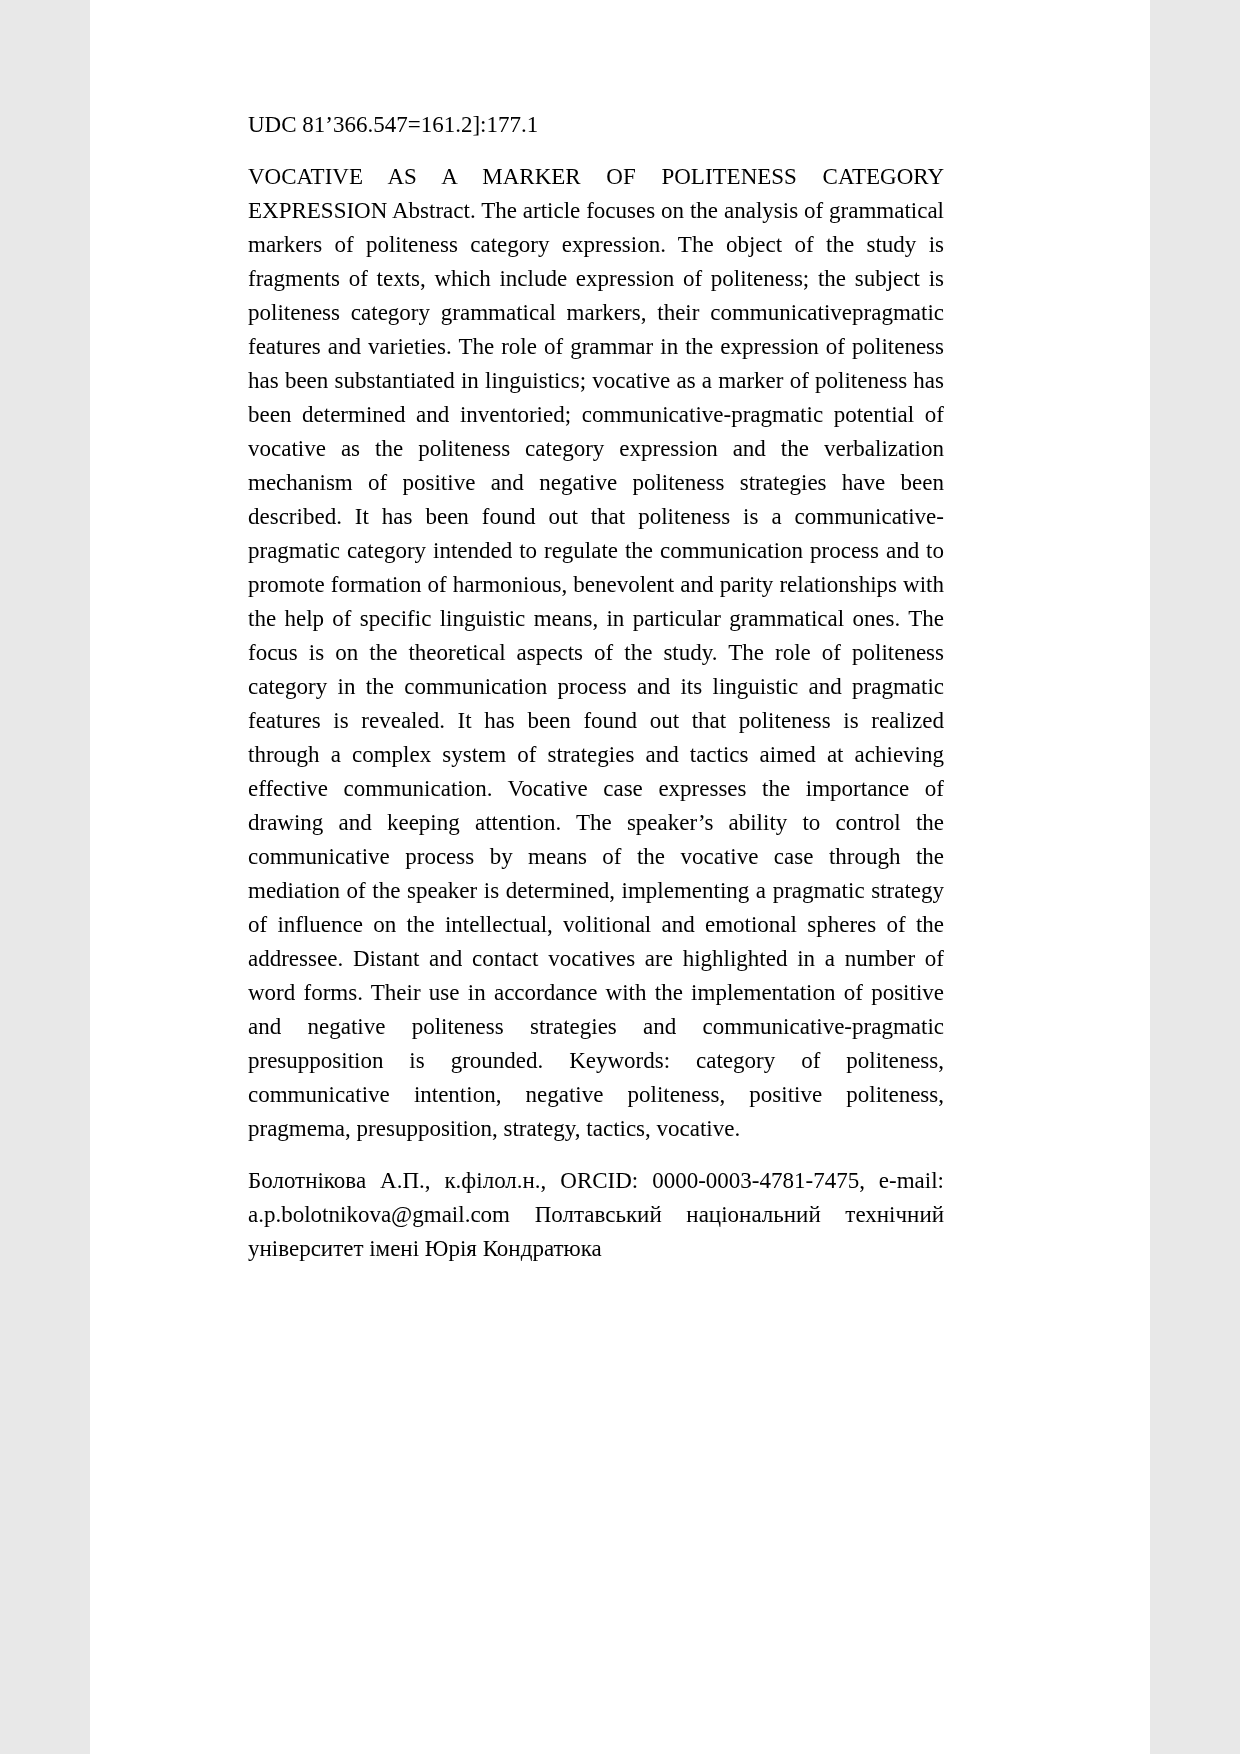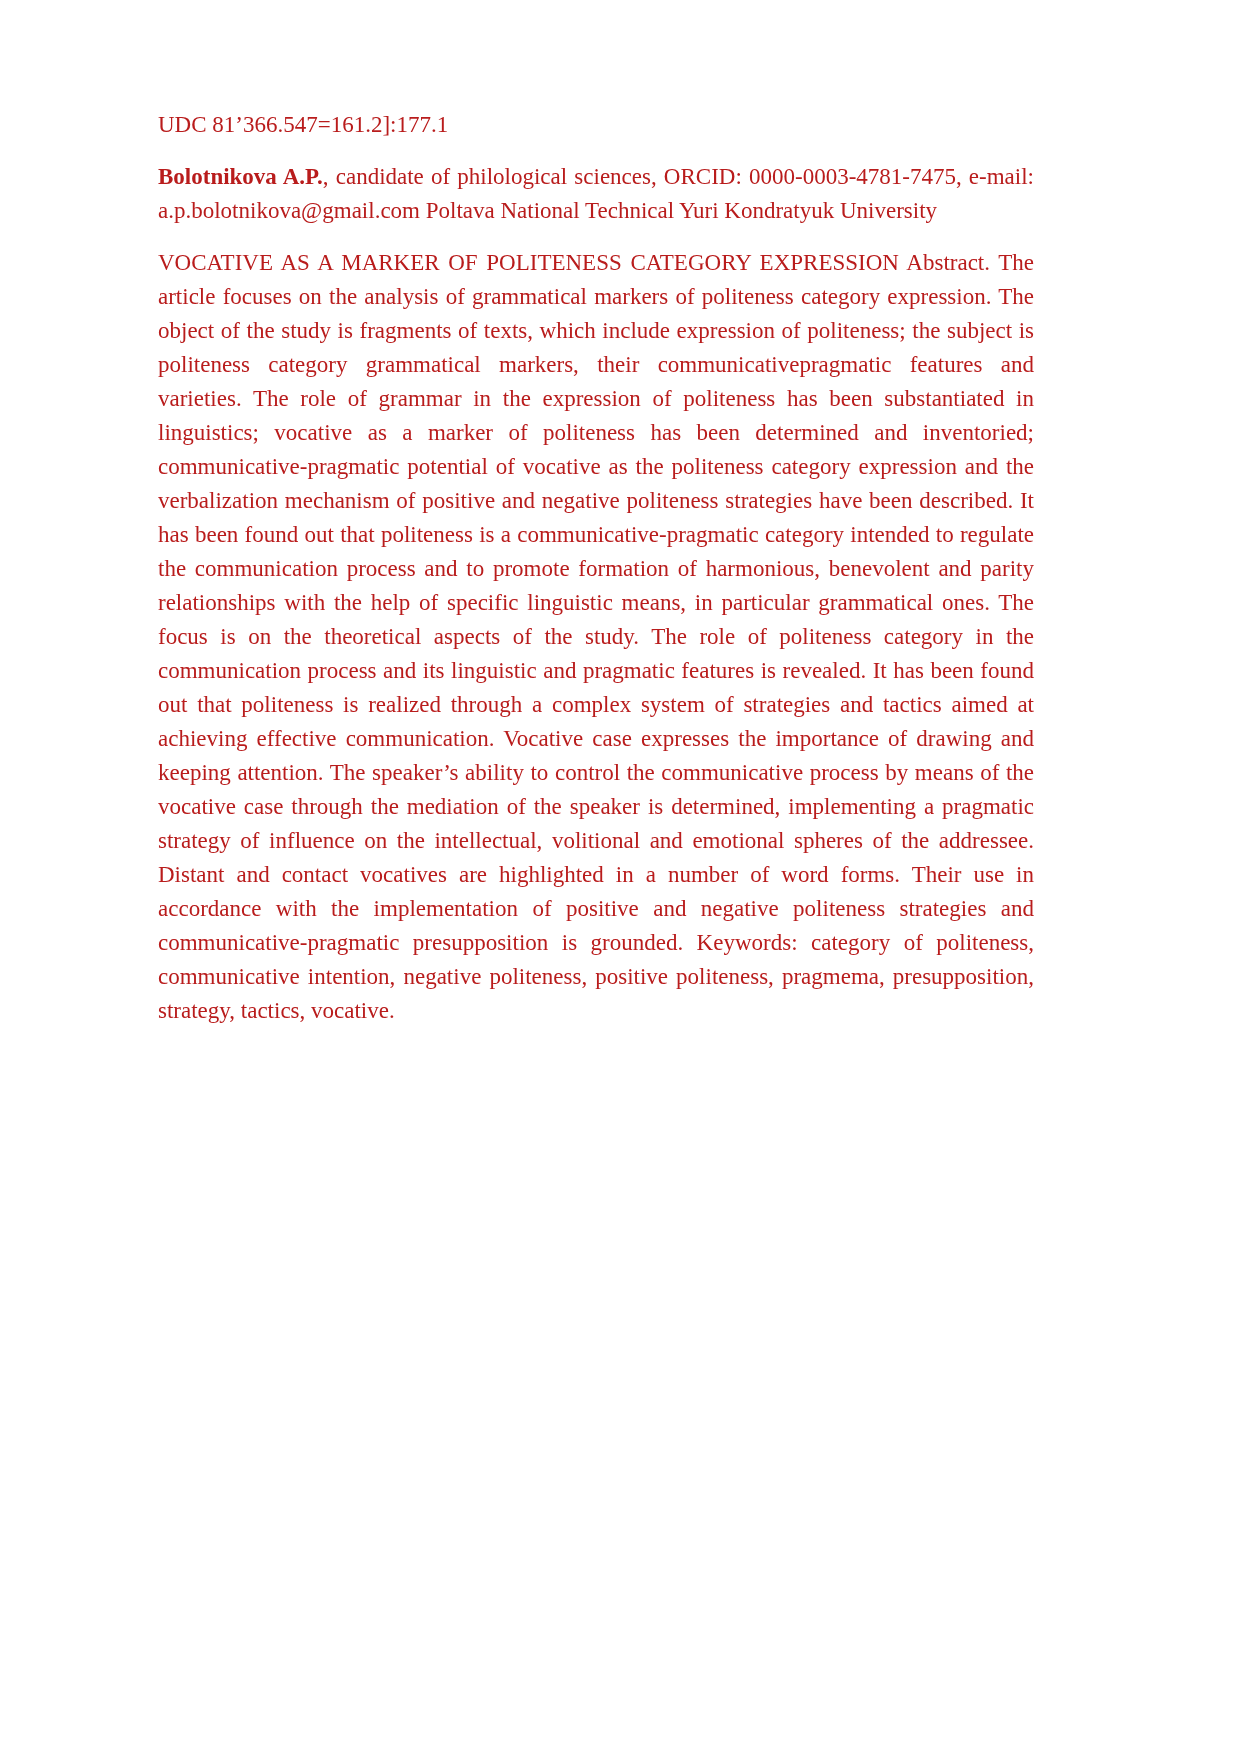--- a/index.html
+++ b/index.html
@@ -2,30 +2,30 @@
 <html><head>
 <meta charset="utf-8">
 <style>
   html, body {
     margin: 0;
     padding: 0;
     background: #e8e8e8;
   }
   .page {
     position: relative;
-    width: 1240px;
+    width: 1060px;
     height: 1754px;
     margin: 0 auto;
     background: #ffffff;
     box-sizing: border-box;
     padding: 108px 206px 60px 158px;
     font-family: "Liberation Serif", "DejaVu Serif", serif;
     font-size: 23px;
     line-height: 34px;
-    color: #b91c1c;
+    color: #000000;
     overflow: hidden;
   }
   .para {
     margin: 0 0 18px 0;
     text-align: justify;
     text-justify: inter-word;
   }
   .udc-line {
     margin: 0 0 18px 0;
     text-align: left;
@@ -37,19 +37,19 @@
     
   }
 </style>
 </head>
 <body>
 
 <div class="page">
 
   <p class="udc-line">UDC 81’366.547=161.2]:177.1</p>
 
-  <p class="para"><span class="author-name">Bolotnikova A.P.</span><span>, candidate of philological sciences, ORCID: 0000-0003-4781-7475, e-mail: a.p.bolotnikova@gmail.com Poltava National Technical Yuri Kondratyuk University</span></p>
 
 
   <p class="para"><span class="abstract-title">VOCATIVE AS A MARKER OF POLITENESS CATEGORY EXPRESSION</span> <span>Abstract. The article focuses on the analysis of grammatical markers of politeness category expression. The object of the study is fragments of texts, which include expression of politeness; the subject is politeness category grammatical markers, their communicativepragmatic features and varieties. The role of grammar in the expression of politeness has been substantiated in linguistics; vocative as a marker of politeness has been determined and inventoried; communicative-pragmatic potential of vocative as the politeness category expression and the verbalization mechanism of positive and negative politeness strategies have been described. It has been found out that politeness is a communicative-pragmatic category intended to regulate the communication process and to promote formation of harmonious, benevolent and parity relationships with the help of specific linguistic means, in particular grammatical ones. The focus is on the theoretical aspects of the study. The role of politeness category in the communication process and its linguistic and pragmatic features is revealed. It has been found out that politeness is realized through a complex system of strategies and tactics aimed at achieving effective communication. Vocative case expresses the importance of drawing and keeping attention. The speaker’s ability to control the communicative process by means of the vocative case through the mediation of the speaker is determined, implementing a pragmatic strategy of influence on the intellectual, volitional and emotional spheres of the addressee. Distant and contact vocatives are highlighted in a number of word forms. Their use in accordance with the implementation of positive and negative politeness strategies and communicative-pragmatic presupposition is grounded. Keywords: category of politeness, communicative intention, negative politeness, positive politeness, pragmema, presupposition, strategy, tactics, vocative.</span></p>
 
+  <p class="para">Болотнікова А.П., к.філол.н., ORCID: 0000-0003-4781-7475, e-mail: a.p.bolotnikova@gmail.com Полтавський національний технічний університет імені Юрія Кондратюка</p>
 
 </div>
 
 </body></html>

